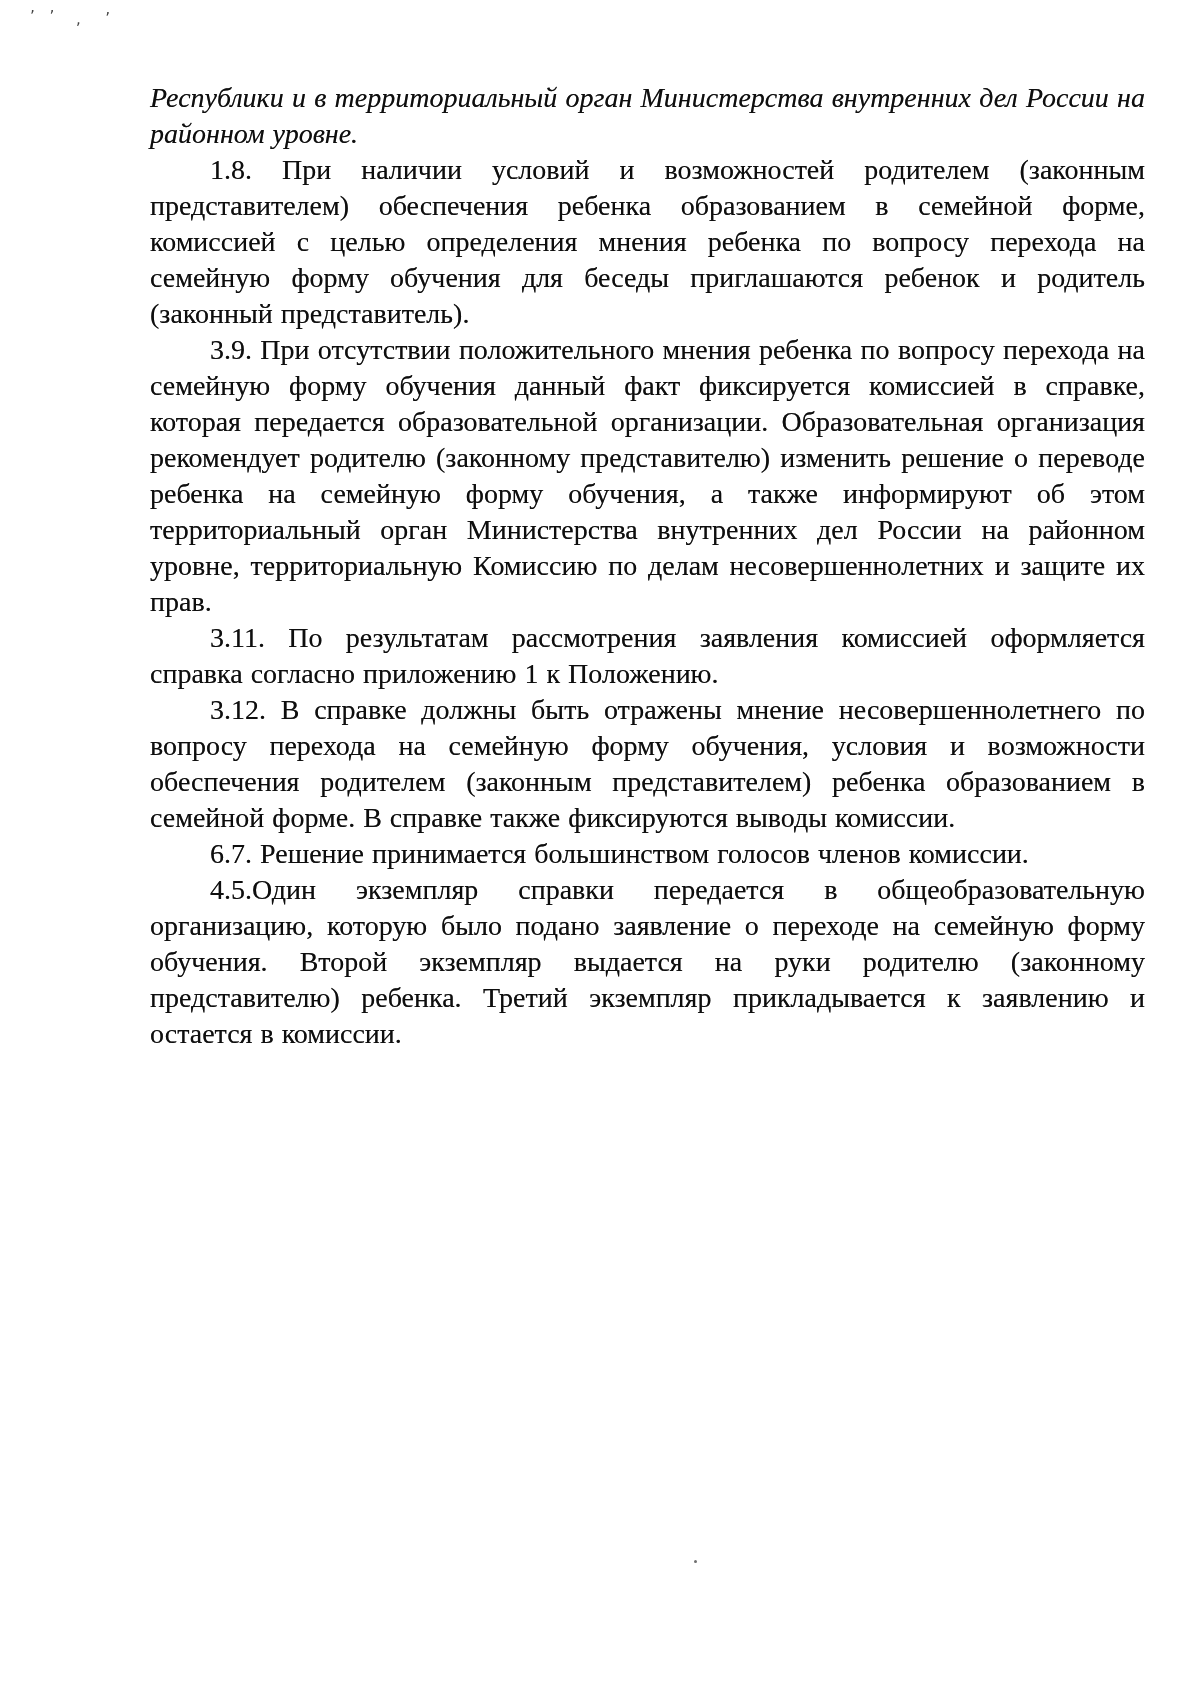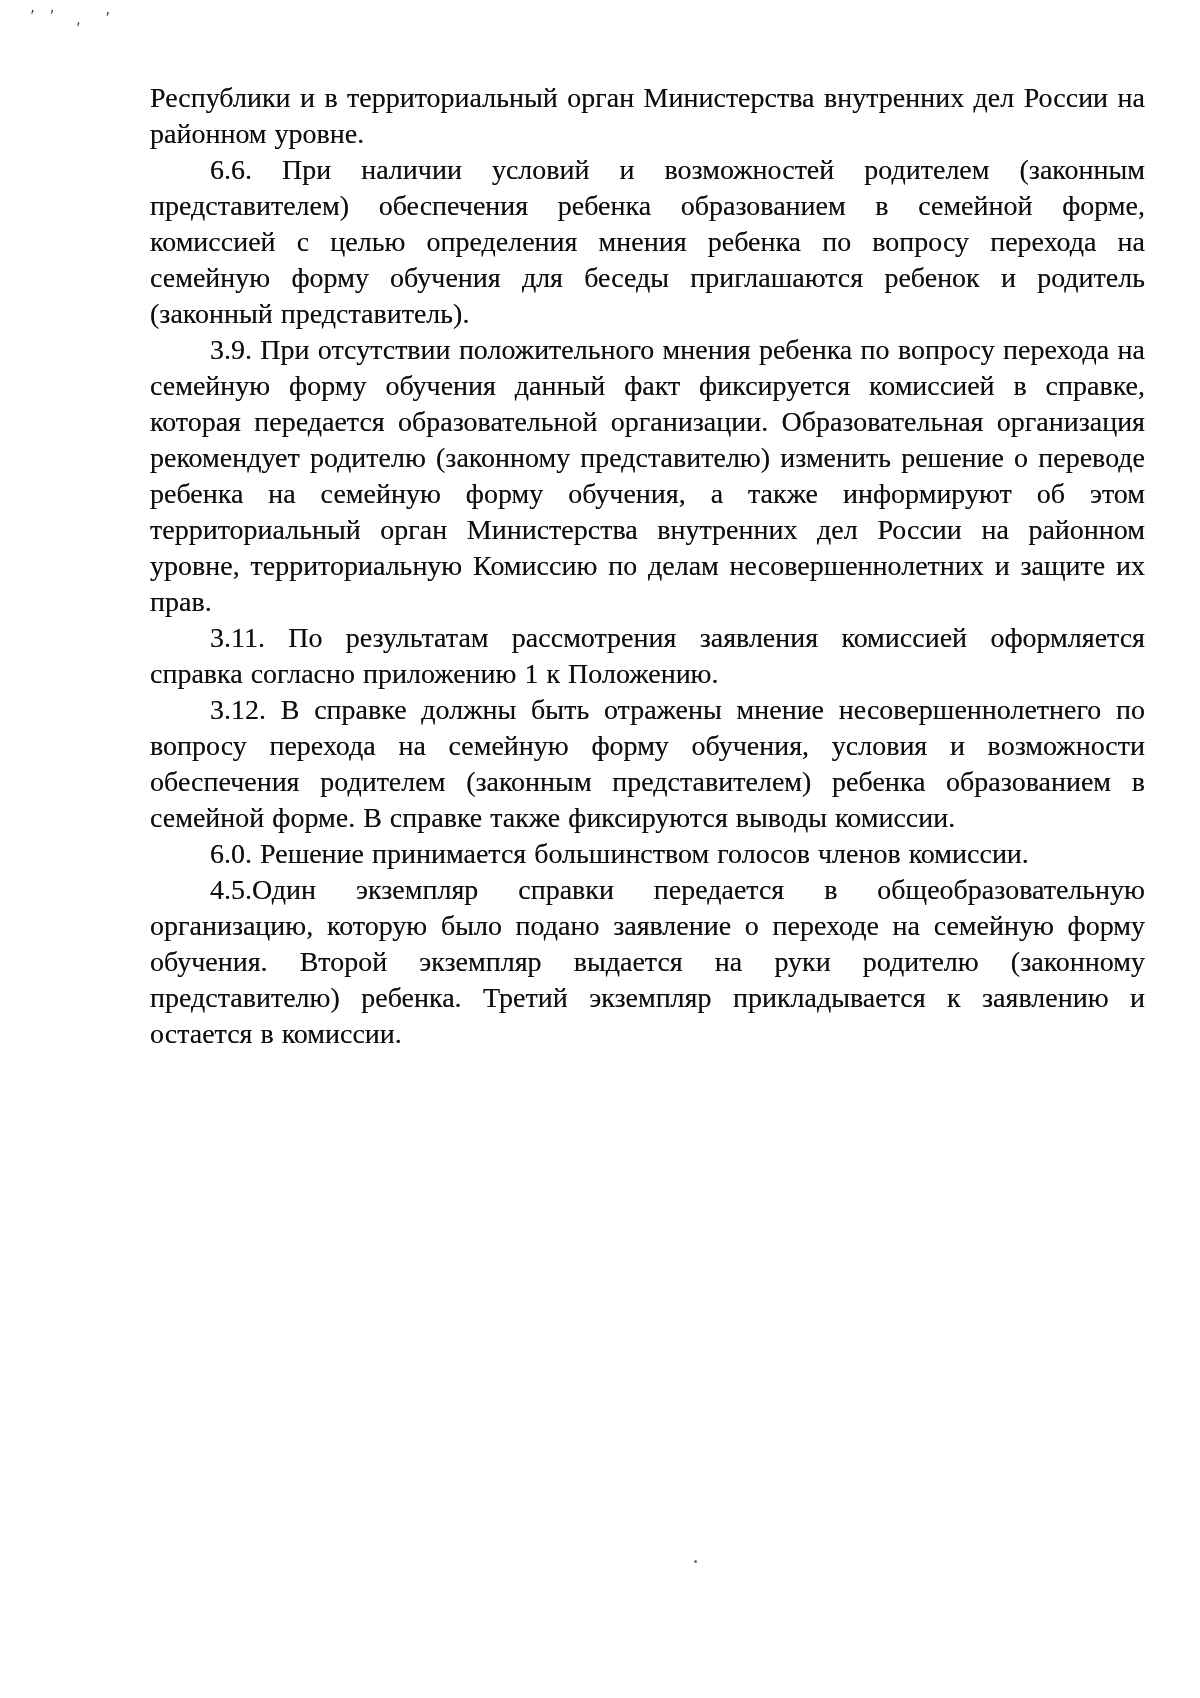--- a/index.html
+++ b/index.html
@@ -29,20 +29,21 @@
     text-shadow: 0 0 0.5px rgba(0,0,0,0.55);
     word-spacing: 1px;
   }
   .text-block p {
     margin: 0;
     padding: 0;
     text-indent: 60px;
   }
   .text-block p.no-indent {
     text-indent: 0;
+    font-style: italic;
   }
   .scan-mark {
     position: absolute;
     font-size: 15px;
     color: #222;
     letter-spacing: 5px;
     opacity: 0.85;
     font-family: "DejaVu Sans", sans-serif;
     white-space: pre;
   }
@@ -62,23 +63,23 @@
 <body>
 
 <div class="page">
 
   <span class="scan-mark m1">’ ’</span>
 
   <span class="scan-mark m2">,  ’</span>
 
   <div class="text-block">
       <p class="no-indent">Республики и в территориальный орган Министерства внутренних дел России на районном уровне.</p>
-      <p>6.6. При наличии условий и возможностей родителем (законным представителем) обеспечения ребенка образованием в семейной форме, комиссией с целью определения мнения ребенка по вопросу перехода на семейную форму обучения для беседы приглашаются ребенок и родитель (законный представитель).</p>
+      <p>1.8. При наличии условий и возможностей родителем (законным представителем) обеспечения ребенка образованием в семейной форме, комиссией с целью определения мнения ребенка по вопросу перехода на семейную форму обучения для беседы приглашаются ребенок и родитель (законный представитель).</p>
       <p>3.9. При отсутствии положительного мнения ребенка по вопросу перехода на семейную форму обучения данный факт фиксируется комиссией в справке, которая передается образовательной организации. Образовательная организация рекомендует родителю (законному представителю) изменить решение о переводе ребенка на семейную форму обучения, а также информируют об этом территориальный орган Министерства внутренних дел России на районном уровне, территориальную Комиссию по делам несовершеннолетних и защите их прав.</p>
       <p>3.11. По результатам рассмотрения заявления комиссией оформляется справка согласно приложению 1 к Положению.</p>
       <p>3.12. В справке должны быть отражены мнение несовершеннолетнего по вопросу перехода на семейную форму обучения, условия и возможности обеспечения родителем (законным представителем) ребенка образованием в семейной форме. В справке также фиксируются выводы комиссии.</p>
-      <p>6.0. Решение принимается большинством голосов членов комиссии.</p>
+      <p>6.7. Решение принимается большинством голосов членов комиссии.</p>
       <p>4.5.Один экземпляр справки передается в общеобразовательную организацию, которую было подано заявление о переходе на семейную форму обучения. Второй экземпляр выдается на руки родителю (законному представителю) ребенка. Третий экземпляр прикладывается к заявлению и остается в комиссии.</p>
     </div>
 
   <div class="scan-speck"></div>
 
 </div>
 
 </body></html>

